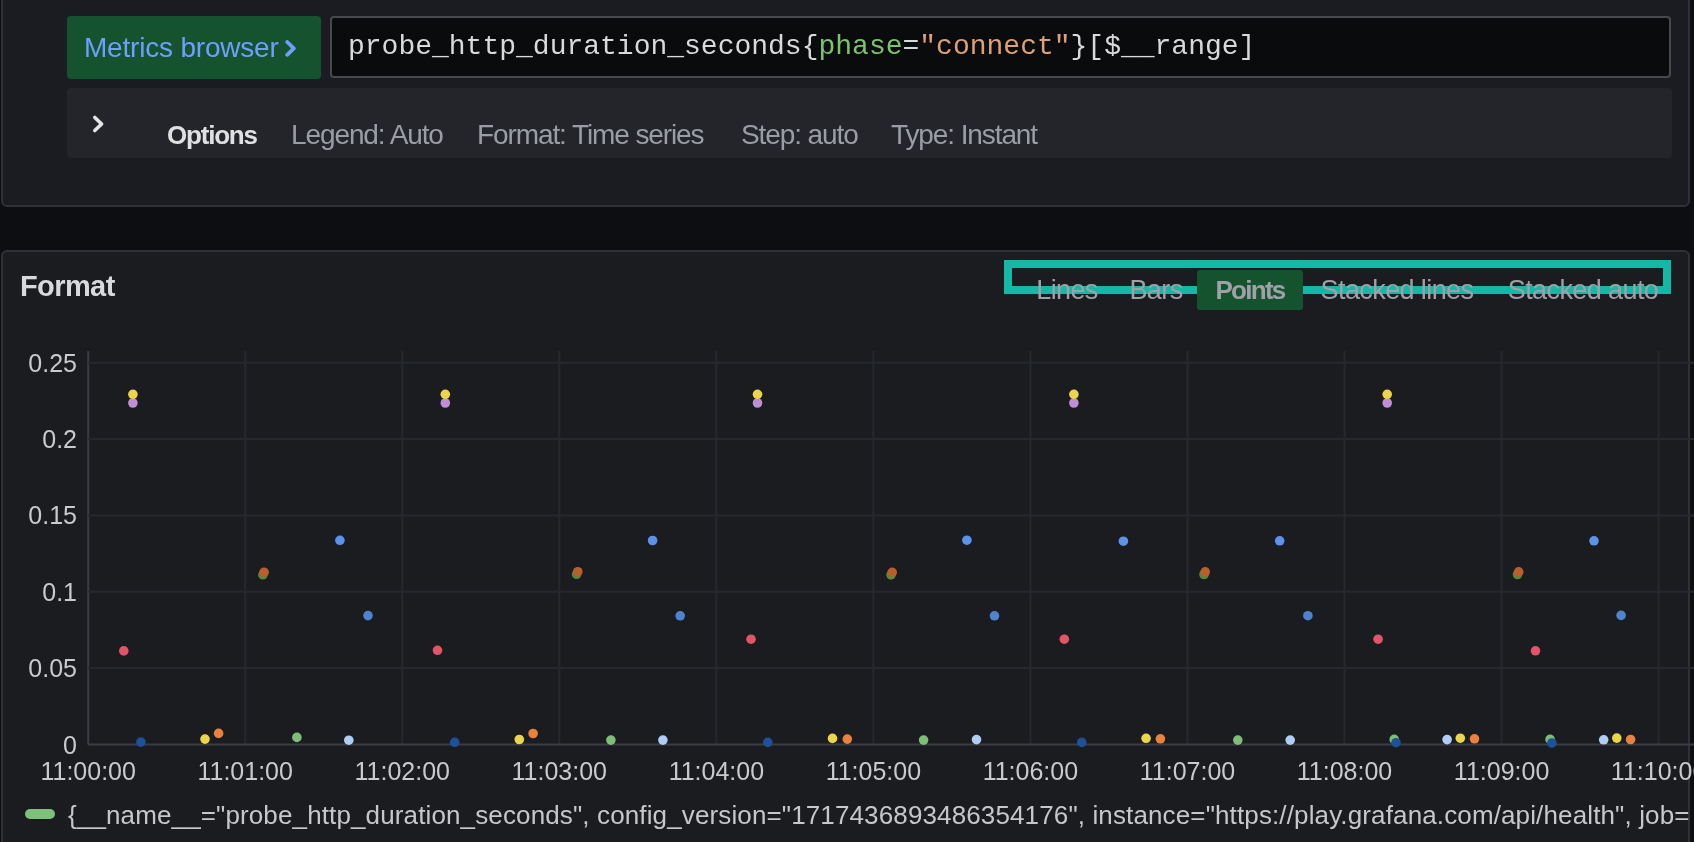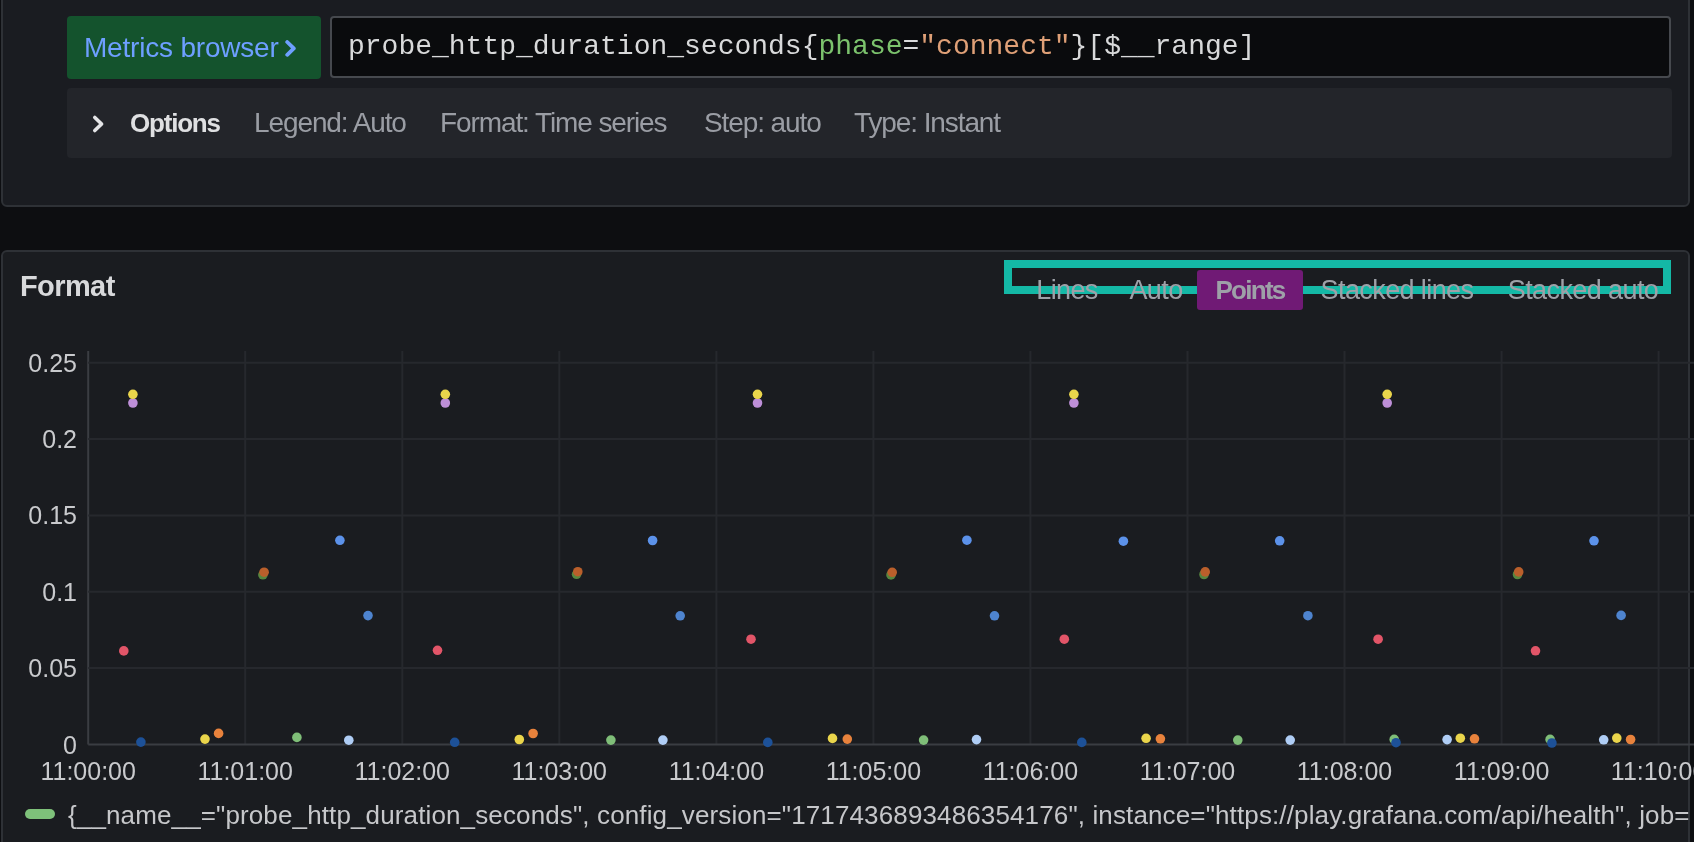--- a/index.html
+++ b/index.html
@@ -12,29 +12,29 @@
   border:2px solid #2E3136; border-radius:6px; }
 #mbtn { left:67px; top:16px; width:254px; height:63px; background:#14532d;
   border-radius:4px; color:#6E9FFF; font-size:28px; font-weight:500;
   line-height:62px; text-align:center; letter-spacing:-0.2px; }
 #qinput { left:330px; top:16px; width:1341px; height:62px; background:#0A0B0D;
   border:2px solid #46494E; border-radius:4px;
   font-family:"Liberation Mono",monospace; font-size:28px; line-height:58px;
   color:#D8D9DA; padding-left:16px; white-space:pre; }
 #optbar { left:67px; top:88px; width:1605px; height:70px; background:#23252A;
   border-radius:4px; color:#9A9DA4; font-size:28px; }
-#optbar span { position:absolute; top:0; line-height:70px; white-space:pre; letter-spacing:-1.1px; }
+#optbar span { position:absolute; top:12px; line-height:70px; white-space:pre; letter-spacing:-1.1px;margin-left:37px; }
 #optchev { left:91px; top:114px; }
 #graphtitle { left:20px; top:270px; font-size:29px; font-weight:700; color:#D8D9DB;
   letter-spacing:-0.6px; }
 #rgroup { left:1004px; top:260px; width:667px; height:34px;
   border:8px solid #14b8a6; border-radius:0; }
 #rgroup span { position:absolute; top:2px; height:40px; line-height:40px;
   font-size:27px; color:#9EA1A8; white-space:pre; transform:translateX(-50%); letter-spacing:-0.6px; }
-#rpoints { background:#701a75; border-radius:3px; color:#ECEDEE; font-weight:700;
+#rpoints { background:#14532d; border-radius:3px; color:#ECEDEE; font-weight:700;
   text-align:center; transform:none !important; font-size:26px !important; letter-spacing:-1.7px !important; }
 .q1 { color:#7CC36D; }
 .q2 { color:#DFA077; }
 .axlbl { font-size:25px; fill:#C9CACD; }
 #legtext { left:68px; top:800px; font-size:26px; color:#C6C7CA;
   letter-spacing:0.13px; white-space:pre; }
 #legswatch { left:25px; top:809px; width:30px; height:10px; border-radius:5px;
   background:#7EC17A; }
 </style>
 </head>
@@ -54,21 +54,21 @@
 <span style="left:373px;">Format: Time series</span>
 <span style="left:787px;">Type: Instant</span>
 <span style="left:637px;">Step: auto</span>
 </div>
 <div class="abs" id="optchev"><svg width="16" height="22" viewBox="0 0 16 22">
       <path d="M3.8 3.5 L10.6 10 L3.8 16.5" fill="none" stroke="#E4E5E7" stroke-width="3.6" stroke-linecap="round" stroke-linejoin="round"></path>
     </svg></div>
 <div class="abs" id="graphtitle">Format</div>
 <div class="abs" id="rgroup">
 <span style="left:55px;">Lines</span>
-<span style="left:144px;">Auto</span>
+<span style="left:144px;">Bars</span>
 <span style="left:185px;width:106px;" id="rpoints">Points</span>
 <span style="left:385px;">Stacked lines</span>
 <span style="left:571px;">Stacked auto</span>
 </div>
 <svg class="abs" style="left:0;top:0;" width="1694" height="842" viewBox="0 0 1694 842">
 <line x1="88.2" y1="351.0" x2="88.2" y2="744.5" stroke="#3A3D42" stroke-width="2"></line>
 <line x1="245.2" y1="351.0" x2="245.2" y2="744.5" stroke="#26282D" stroke-width="2"></line>
 <line x1="402.3" y1="351.0" x2="402.3" y2="744.5" stroke="#26282D" stroke-width="2"></line>
 <line x1="559.3" y1="351.0" x2="559.3" y2="744.5" stroke="#26282D" stroke-width="2"></line>
 <line x1="716.4" y1="351.0" x2="716.4" y2="744.5" stroke="#26282D" stroke-width="2"></line>

